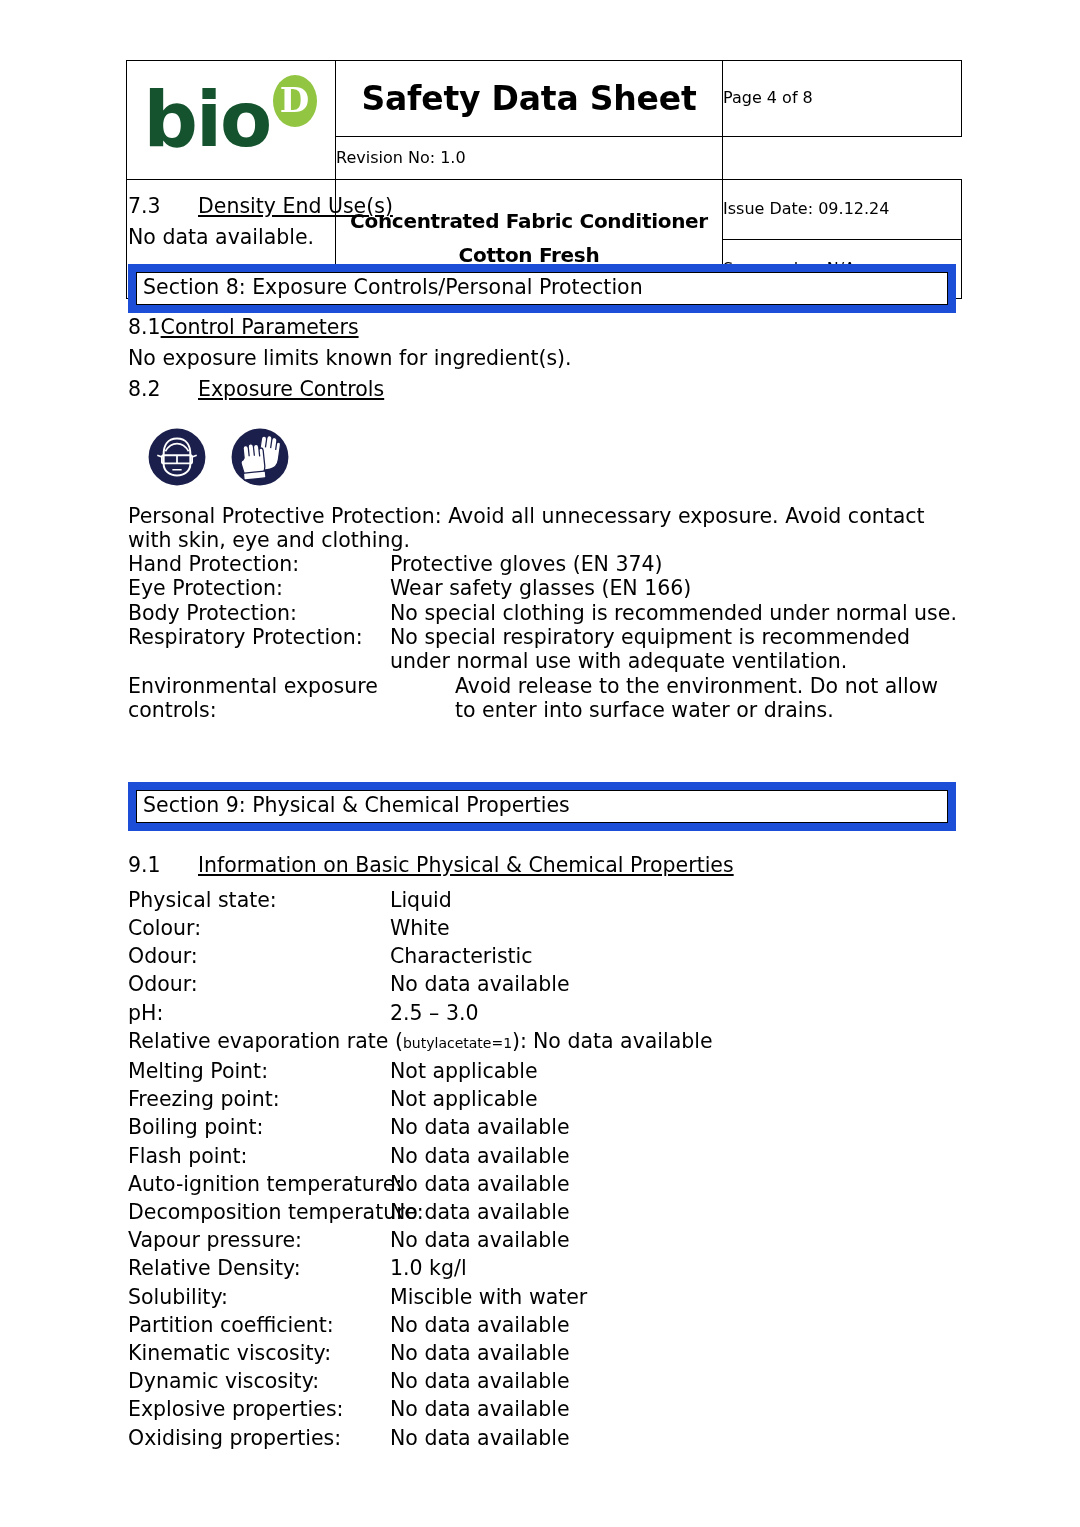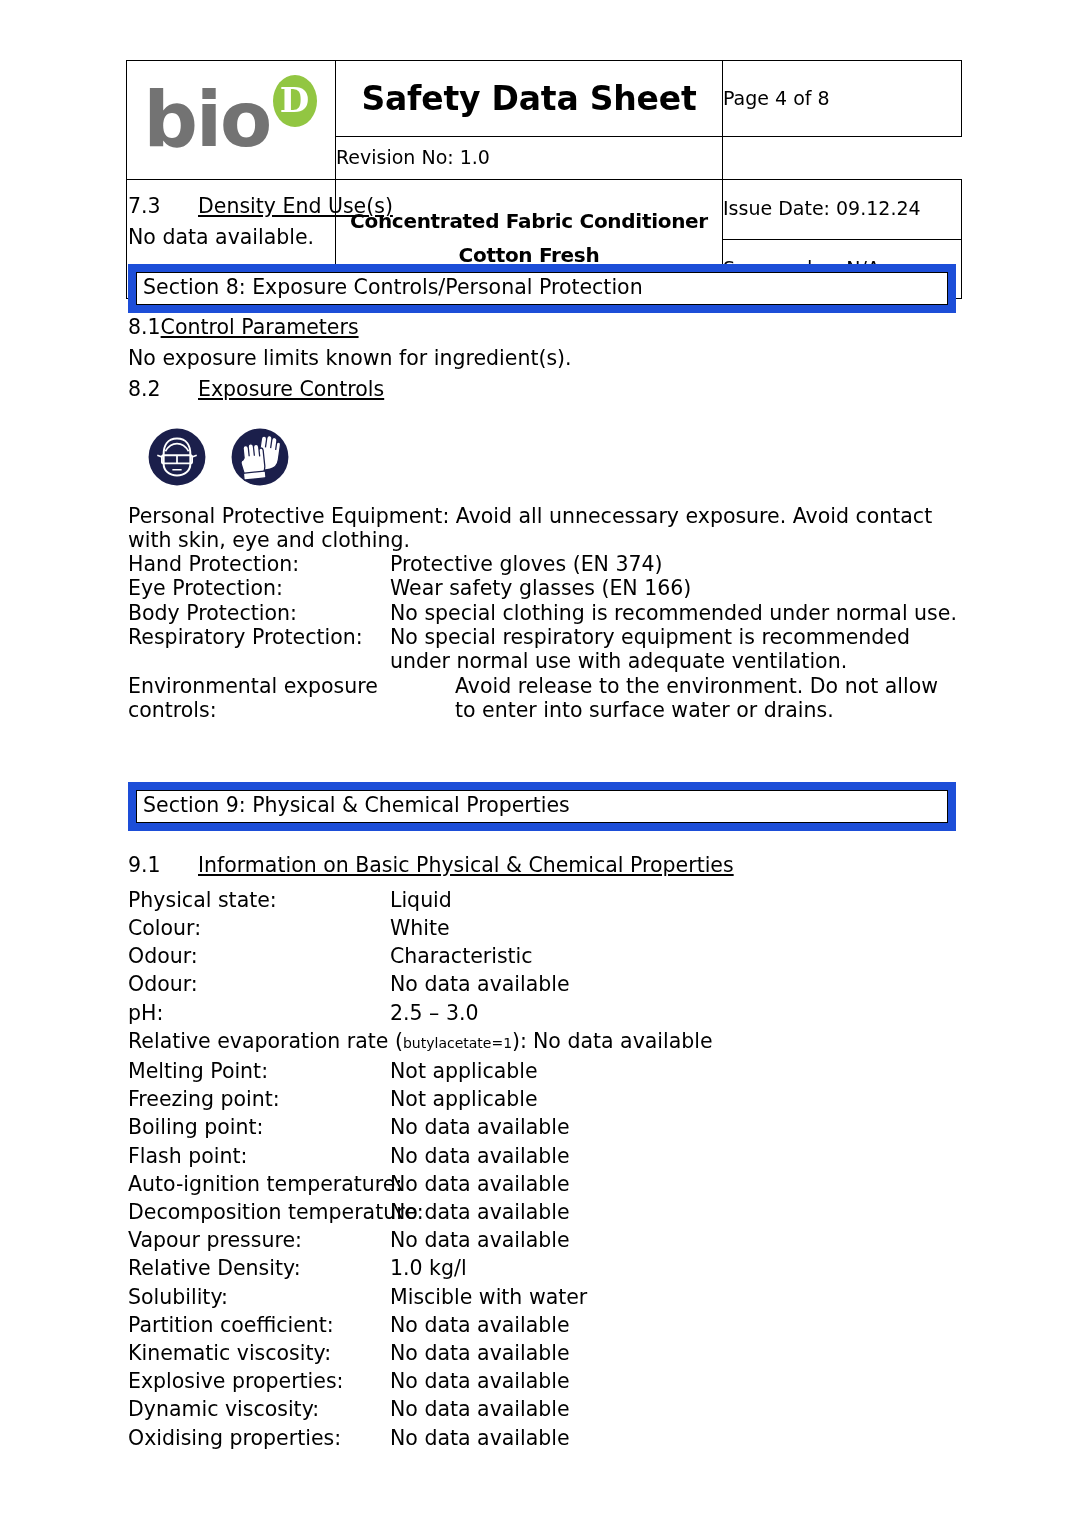--- a/index.html
+++ b/index.html
@@ -37,21 +37,21 @@
     border: 1.4px solid #000;
     padding: 0;
     vertical-align: middle;
   }
   .hdr-logo-cell { width: 208px; height: 118px; text-align: center; }
   .hdr-title-cell { width: 386px; text-align: center; }
   .hdr-meta-cell {
     width: 238px;
     height: 29.5px;
     padding: 1px 0 1px 8px;
-    font-size: 19px;
+    font-size: 16px;
     line-height: 1.15;
     white-space: nowrap;
     border-radius: 25px;
   }
 
   
   .logo-wrap {
     display: inline-block;
     position: relative;
     width: 175px;
@@ -59,21 +59,21 @@
   }
   .logo-bio {
     position: absolute;
     left: 0;
     top: 2px;
     font-family: "DejaVu Sans", sans-serif;
     font-weight: bold;
     font-size: 76px;
     letter-spacing: -2px;
     line-height: 86px;
-    color: #737373;
+    color: #14532d;
   }
   .logo-d-circle {
     position: absolute;
     right: 2px;
     top: 0px;
     width: 44px;
     height: 52px;
     border-radius: 50%;
     background: #92c642;
     display: flex;
@@ -303,21 +303,21 @@
           </g>
         </svg>
       </span>
     </div>
 
     <div class="gap-14"></div>
 
     <div>
       <div class="kv-row">
         <div class="kv-value-block" style="margin-left:0;">
-          <span class="kv-overflow-label">Personal Protective Equipment:</span>
+          <span class="kv-overflow-label">Personal Protective Protection:</span>
           <span>Avoid all unnecessary exposure.  Avoid contact with skin, eye and clothing.</span>
         </div>
       </div>
       <div class="kv-row">
         <span class="kv-label">Hand Protection:</span><span class="kv-value">Protective gloves (EN 374)</span>
       </div>
       <div class="kv-row">
         <span class="kv-label">Eye Protection:</span><span class="kv-value">Wear safety glasses (EN 166)</span>
       </div>
       <div class="kv-row">
@@ -392,25 +392,25 @@
       <div class="kv-row">
         <span class="kv-label">Solubility:</span><span class="kv-value">Miscible with water</span>
       </div>
       <div class="kv-row">
         <span class="kv-label">Partition coefficient:</span><span class="kv-value">No data available</span>
       </div>
       <div class="kv-row">
         <span class="kv-label">Kinematic viscosity:</span><span class="kv-value">No data available</span>
       </div>
       <div class="kv-row">
+        <span class="kv-label">Dynamic viscosity:</span><span class="kv-value">No data available</span>
+      </div>
+      <div class="kv-row">
         <span class="kv-label">Explosive properties:</span><span class="kv-value">No data available</span>
       </div>
       <div class="kv-row">
-        <span class="kv-label">Dynamic viscosity:</span><span class="kv-value">No data available</span>
-      </div>
-      <div class="kv-row">
         <span class="kv-label">Oxidising properties:</span><span class="kv-value">No data available</span>
       </div>
     </div>
 
   </div>
 
 </div>
 
 </body></html>

